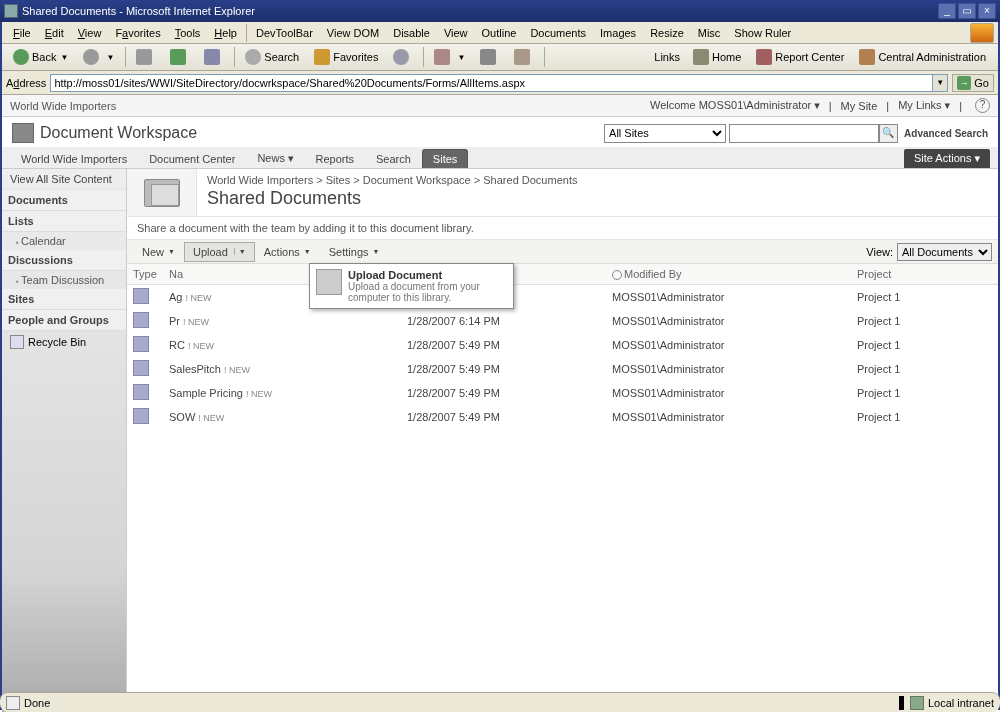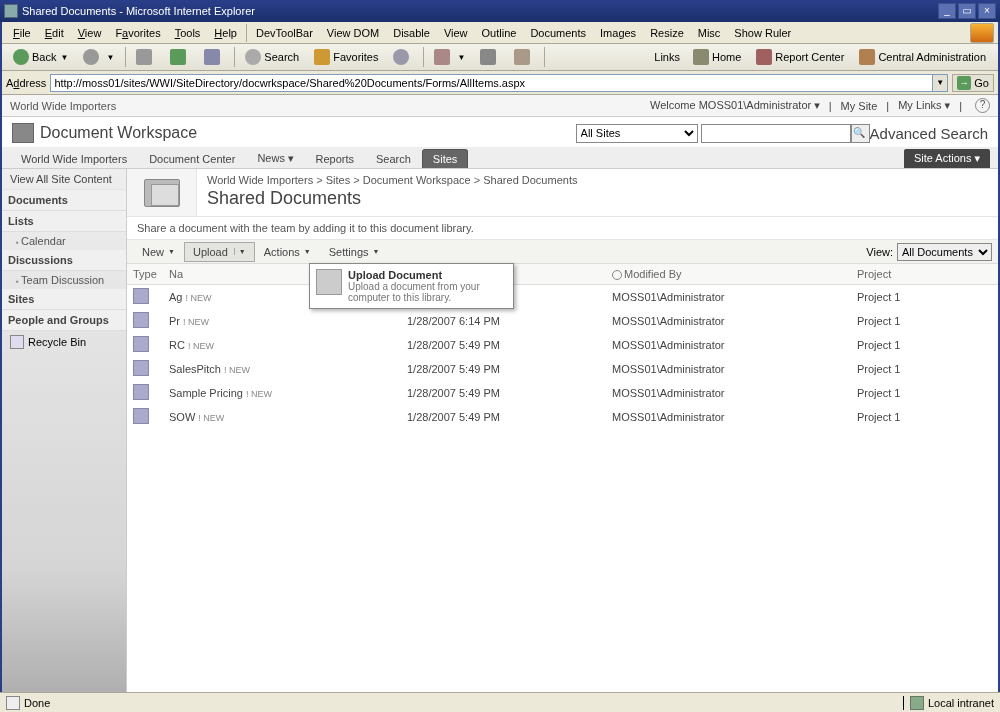--- a/index.html
+++ b/index.html
@@ -46,21 +46,21 @@
 .sp-strip .help-icon { width: 15px; height: 15px; border: 1px solid #888; border-radius: 8px; text-align: center; line-height: 12px; font-size: 10px; color: #555; margin-left: 4px; }
 
 
 .site-title { background: #fff; padding: 6px 10px 4px; display: flex; align-items: center; }
 .site-title .site-icon { width: 22px; height: 20px; background: #888; margin-right: 6px; border: 1px solid #666; }
 .site-title h1 { font-size: 16px; font-weight: normal; color: #444; }
 .site-search { margin-left: auto; display: flex; align-items: center; }
 .site-search select { height: 19px; font-size: 11px; border: 1px solid #888; width: 122px; background: #fff; }
 .site-search input { height: 19px; width: 150px; border: 1px solid #888; margin-left: 3px; font-size: 11px; padding: 0 2px; }
 .site-search .sbtn { width: 19px; height: 19px; border: 1px solid #888; background: #eee; margin-left: 0; text-align: center; line-height: 16px; font-size: 10px; }
-.site-search .adv { margin-left: 0; color: #444; font-size: 15px; }
+.site-search .adv { margin-left: 6px; color: #444; font-size: 10px; font-weight: bold; }
 
 
 .topnav { background: #eee; border-bottom: 1px solid #ccc; height: 22px; display: flex; align-items: flex-end; padding: 0 8px 0 8px; font-size: 11px; }
 .topnav .tab { padding: 3px 10px; color: #444; border: 1px solid transparent; border-bottom: none; }
 .topnav .tab.active { background: #666; color: #fff; border: 1px solid #555; border-bottom: none; border-radius: 3px 3px 0 0; }
 .topnav .site-actions { margin-left: auto; background: #444; color: #fff; padding: 3px 10px; border-radius: 2px 2px 0 0; }
 
 
 .main { display: flex; height: 558px; }
 .leftnav { width: 125px; background: linear-gradient(#eee, #d5d5d5 400px, #a5a5a5); border-right: 1px solid #ccc; font-size: 11px; }
@@ -102,22 +102,22 @@
 
 .doc-table { width: 100%; border-collapse: collapse; font-size: 11px; }
 .doc-table th { text-align: left; padding: 4px 6px; background: #f8f8f6; border-bottom: 1px solid #ddd; color: #666; font-weight: normal; }
 .doc-table td { padding: 3px 6px; color: #444; }
 .doc-table .dico { width: 16px; height: 16px; background: #aac; border: 1px solid #88a; display: inline-block; }
 .doc-table .newtag { color: #888; font-size: 9px; }
 .doc-table .mb-cell { position: relative; }
 .doc-table .radio { width: 10px; height: 10px; border: 1px solid #888; border-radius: 6px; display: inline-block; vertical-align: middle; margin-right: 2px; }
 
 
-.statusbar { position: absolute; bottom: 0; left: 0; right: 0; height: 20px; background: #ece9d8; border-top: 1px solid #aca899; display: flex; align-items: center; padding: 0 6px; font-size: 11px; }
-.statusbar .zone { margin-left: auto; display: flex; align-items: center; gap: 4px; border-left: 1px solid #000000; padding-left: 6px; }
+.statusbar { position: absolute; bottom: 0; left: 0; right: 0; height: 20px; background: #ece9d8; border-top: 1px solid #aca899; display: flex; align-items: center; padding: 0 6px; font-size: 11px; border-radius: 8px; }
+.statusbar .zone { margin-left: auto; display: flex; align-items: center; gap: 4px; border-left: 5px solid #000000; padding-left: 6px; }
 .statusbar .zico { width: 14px; height: 14px; background: #8a8; border: 1px solid #676; }
 
 
 .window-border { border: 2px solid #2a3f8a; border-top: none; height: 688px; }
 .sb-ico { width: 14px; height: 14px; border: 1px solid #888; background: #eee; display: inline-block; margin-right: 4px; }
 </style>
 </head>
 <body>
 
 <div class="titlebar">

